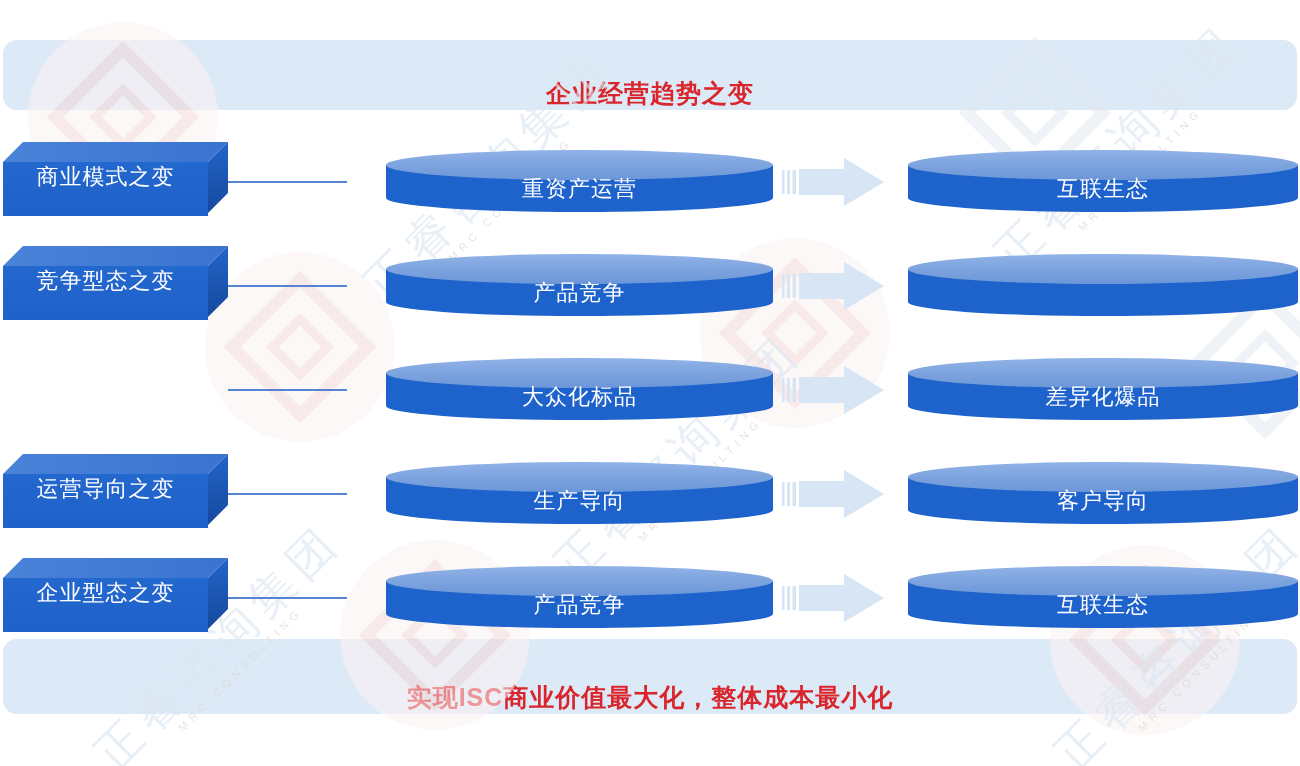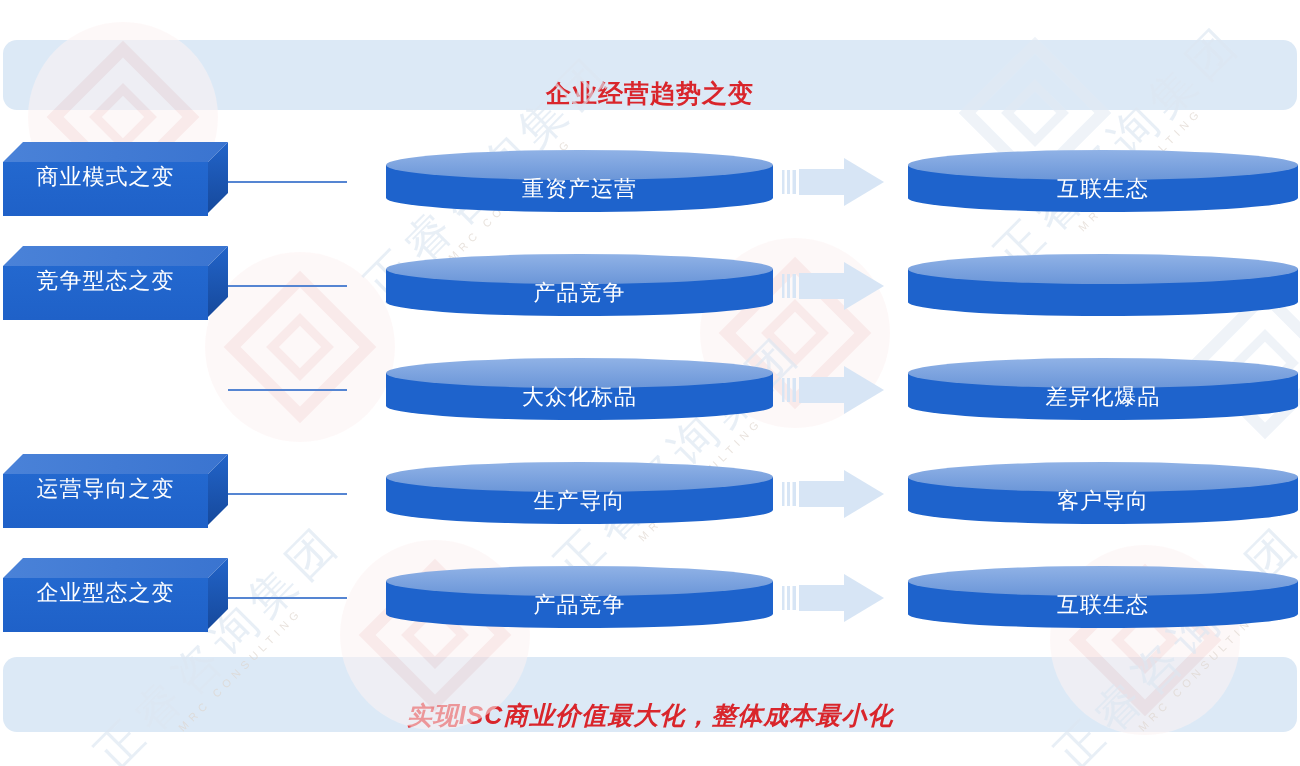--- a/index.html
+++ b/index.html
@@ -16,21 +16,21 @@
   .wm-logo.pink{background:#fdf3f3;color:#f5dada;}
   .wm-logo.blue{background:transparent;color:#e2eaf4;}
   .wm-logo .d1{width:84px;height:84px;border:12px solid currentColor;transform:rotate(45deg);
                display:flex;align-items:center;justify-content:center;}
   .wm-logo .d2{width:30px;height:30px;border:9px solid currentColor;}
 
   
   .banner{position:absolute;left:3px;width:1294px;background:#dce9f6;border-radius:14px;
           display:flex;align-items:flex-end;justify-content:center;z-index:0;}
   .banner.top{top:40px;height:70px;}
-  .banner.bottom{top:657px;height:75px;font-style:italic;}
+  .banner.bottom{top:639px;height:75px;}
   .banner .txt{color:#d9252b;font-weight:bold;font-size:25px;letter-spacing:1px;position:relative;z-index:2;}
 
   
   .row{position:absolute;left:0;width:1300px;height:71px;z-index:2;}
 
   
   .box3d{position:absolute;left:3px;top:0;width:225px;height:71px;}
   .face{position:absolute;left:0;top:0;width:225px;height:71px;}
   .face.front{left:0;top:20px;width:205px;height:54px;background:linear-gradient(#2368cf,#1f61c8);
               display:flex;justify-content:center;}

